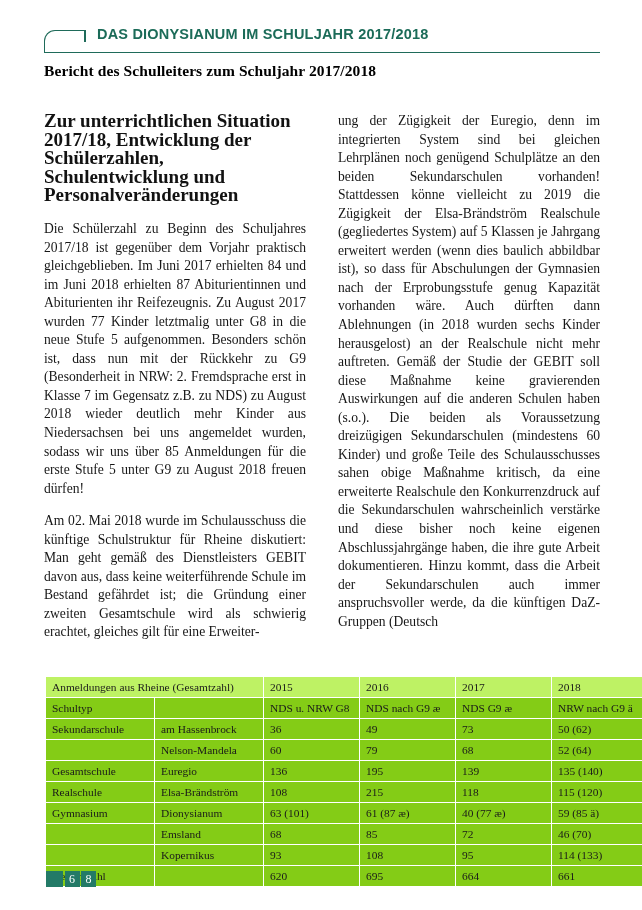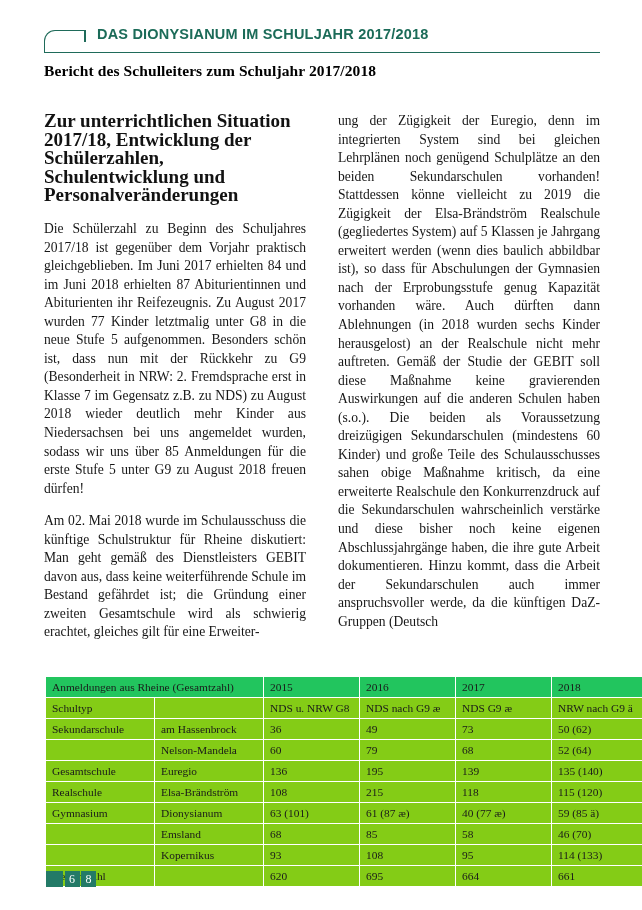--- a/index.html
+++ b/index.html
@@ -139,21 +139,21 @@
   }
   table.data td {
     background: #84cc16;
     color: #1a1a1a;
     padding: 3px 5px 3px 6px;
     height: 14px;
     vertical-align: middle;
     white-space: nowrap;
     overflow: hidden;
   }
-  table.data tr.r-hdr td { background: #22c55e; }
+  table.data tr.r-hdr td { background: #bef264; }
   table.data td.c0 { width: 118px; }
   table.data td.c1 { width: 88px; }
   table.data td.c2,
   table.data td.c3,
   table.data td.c4,
   table.data td.c5 { width: 84px; }
   table.data td.span2 { width: 206px; }
 
   
   .folio {
@@ -260,21 +260,21 @@
           <td class="c2">63 (101)</td>
           <td class="c3">61 (87 æ)</td>
           <td class="c4">40 (77 æ)</td>
           <td class="c5">59 (85 ä)</td>
         </tr>
         <tr>
           <td class="c0"></td>
           <td class="c1">Emsland</td>
           <td class="c2">68</td>
           <td class="c3">85</td>
-          <td class="c4">58</td>
+          <td class="c4">72</td>
           <td class="c5">46 (70)</td>
         </tr>
         <tr>
           <td class="c0"></td>
           <td class="c1">Kopernikus</td>
           <td class="c2">93</td>
           <td class="c3">108</td>
           <td class="c4">95</td>
           <td class="c5">114 (133)</td>
         </tr>

